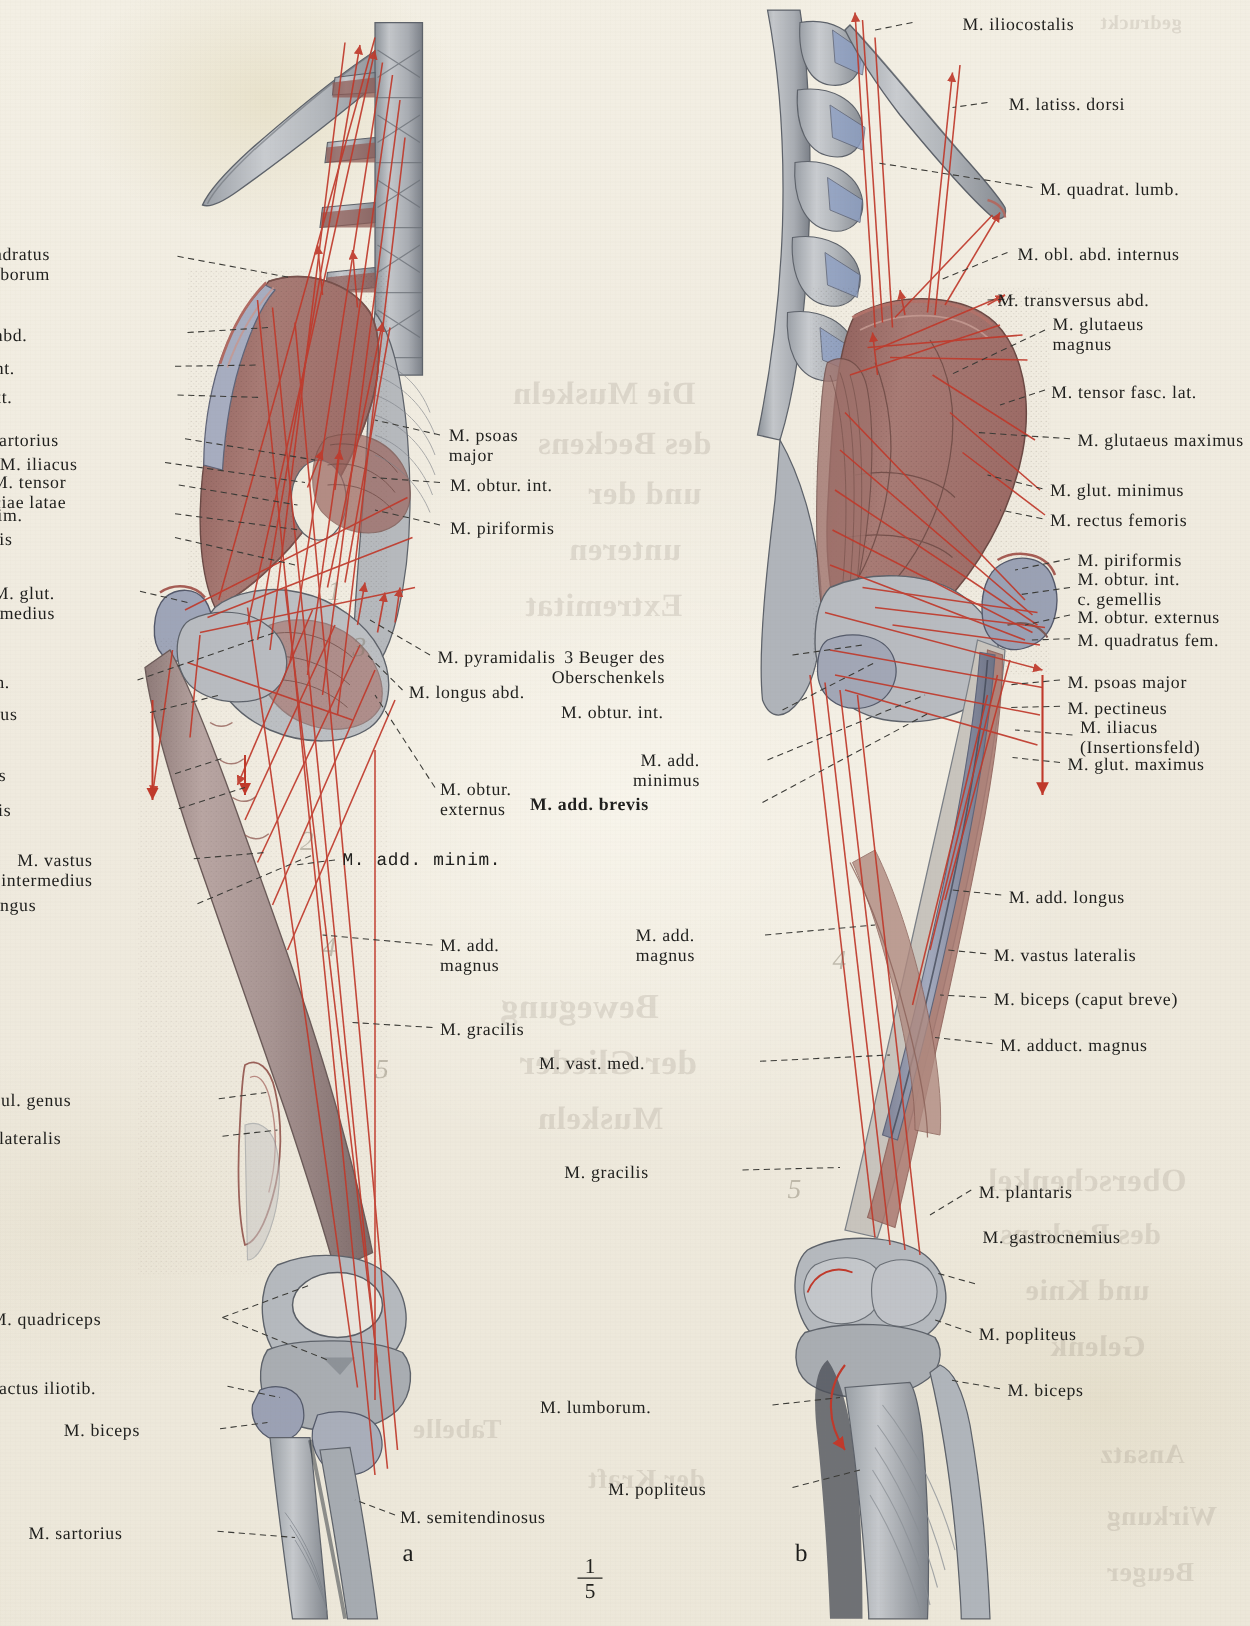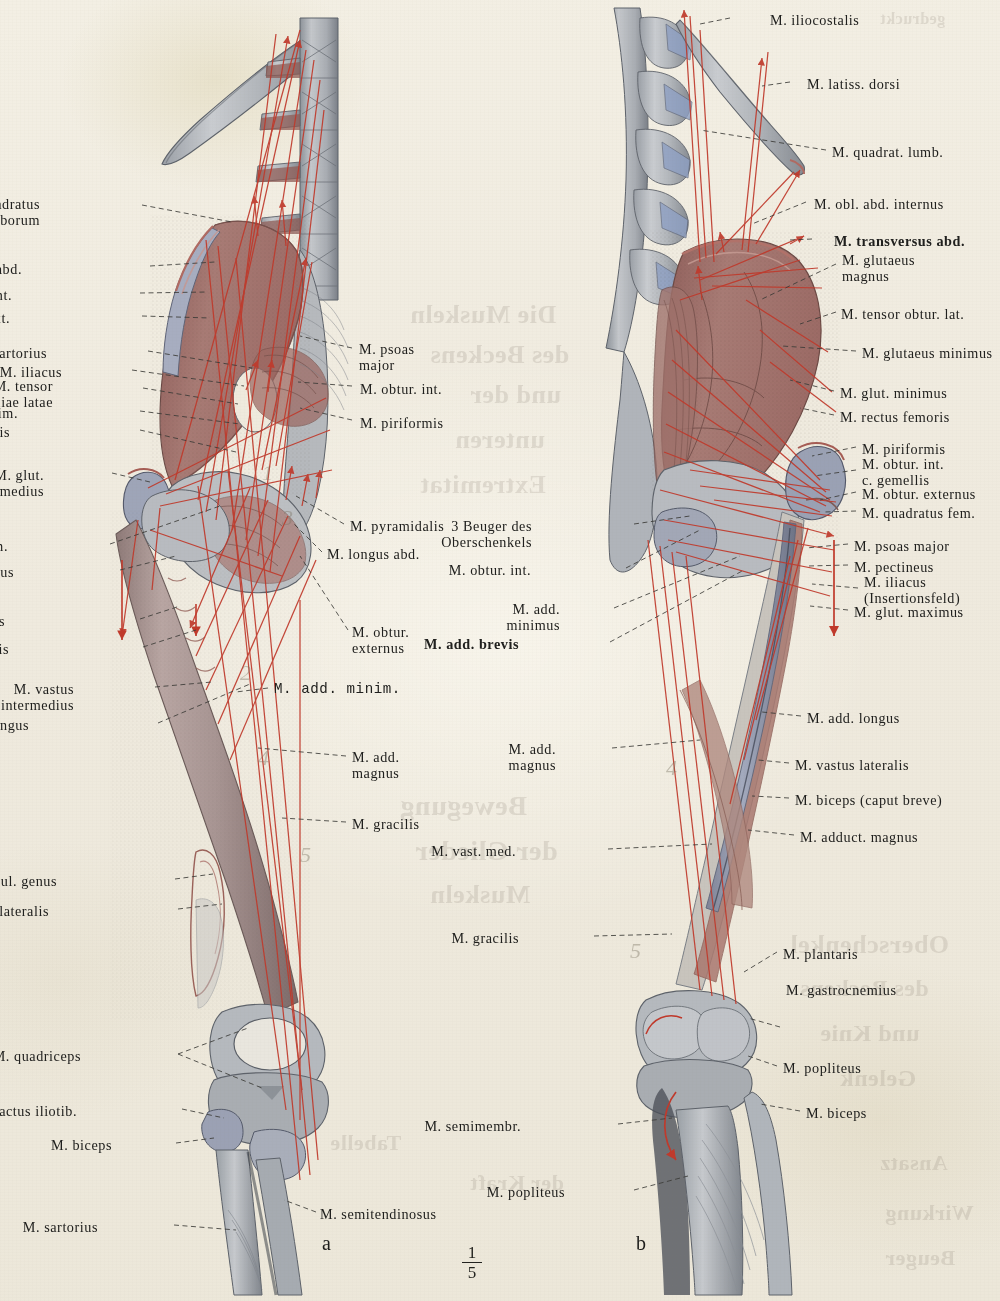--- a/index.html
+++ b/index.html
@@ -640,51 +640,51 @@
       <div>M. add.</div>
       <div>magnus</div>
     </div>
     <div class="lbl r" style="left: auto; top: 843px; right: 484px;">
       <div>M. vast. med.</div>
     </div>
     <div class="lbl r" style="left: auto; top: 930px; right: 481px;">
       <div>M. gracilis</div>
     </div>
     <div class="lbl r" style="left: auto; top: 1118px; right: 479px;">
-      <div>M. semimembr.</div>
+      <div>M. lumborum.</div>
     </div>
     <div class="lbl r" style="left: auto; top: 1184px; right: 435px;">
       <div>M. popliteus</div>
     </div>
   </div>
 <div id="labels-b-right">
     <div class="lbl" style="left: 738px; top: 12px; margin-left: 32px;">
       <div>M. iliocostalis</div>
     </div>
     <div class="lbl" style="left: 796px; top: 76px; margin-left: 11px;">
       <div>M. latiss. dorsi</div>
     </div>
     <div class="lbl" style="left: 832px; top: 144px;">
       <div>M. quadrat. lumb.</div>
     </div>
     <div class="lbl" style="left: 814px; top: 196px;">
       <div>M. obl. abd. internus</div>
     </div>
-    <div class="lbl" style="left: 834px; top: 233px; font-weight: bold;">
+    <div class="lbl" style="left: 798px; top: 233px;">
       <div>M. transversus abd.</div>
     </div>
     <div class="lbl" style="left: 842px; top: 252px;">
       <div>M. glutaeus</div>
       <div>magnus</div>
     </div>
     <div class="lbl" style="left: 841px; top: 306px;">
-      <div>M. tensor obtur. lat.</div>
+      <div>M. tensor fasc. lat.</div>
     </div>
     <div class="lbl" style="left: 862px; top: 345px;">
-      <div>M. glutaeus minimus</div>
+      <div>M. glutaeus maximus</div>
     </div>
     <div class="lbl" style="left: 840px; top: 385px;">
       <div>M. glut. minimus</div>
     </div>
     <div class="lbl" style="left: 840px; top: 409px;">
       <div>M. rectus femoris</div>
     </div>
     <div class="lbl" style="left: 862px; top: 441px;">
       <div>M. piriformis</div>
     </div>

